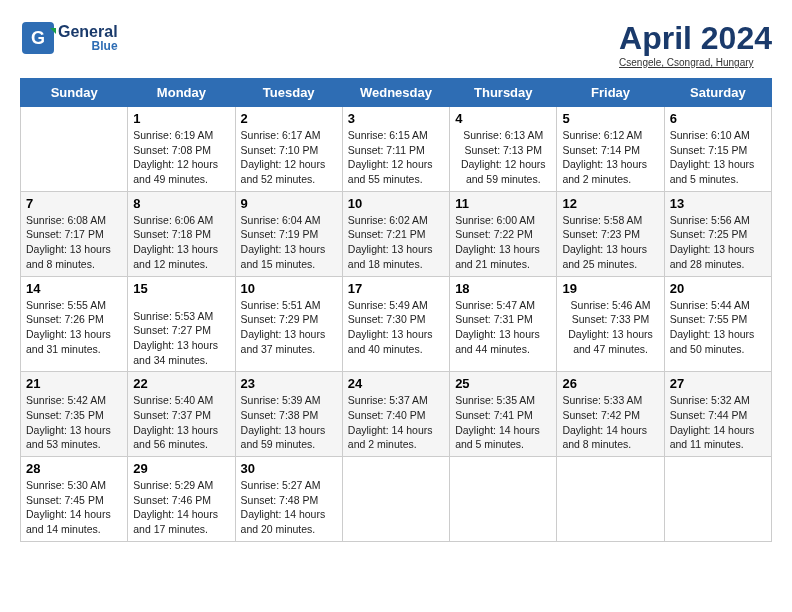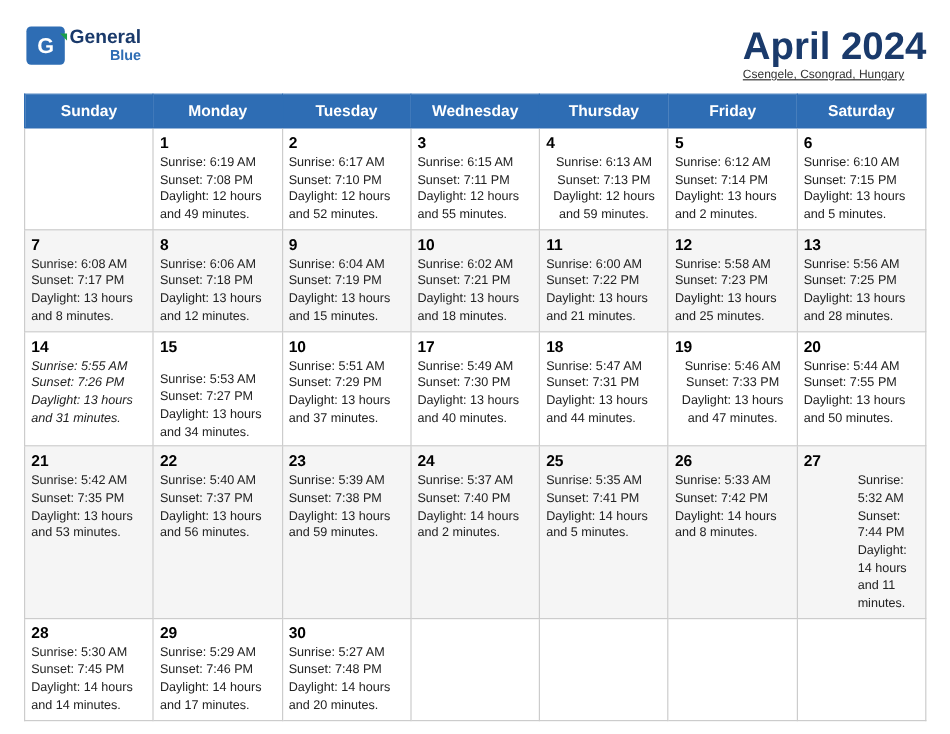--- a/index.html
+++ b/index.html
@@ -204,21 +204,21 @@
           <div class="day-num">13</div>
           <div class="day-info" style="white-space: pre-line;">Sunrise: 5:56 AM
 Sunset: 7:25 PM
 Daylight: 13 hours
 and 28 minutes.</div>
         </td>
       </tr>
       <tr>
         <td>
           <div class="day-num">14</div>
-          <div class="day-info" style="white-space: pre-line; font-style: italic;">Sunrise: 5:55 AM
+          <div class="day-info" style="white-space: pre-line;">Sunrise: 5:55 AM
 Sunset: 7:26 PM
 Daylight: 13 hours
 and 31 minutes.</div>
         </td>
         <td>
           <div class="day-num">15</div>
           <div class="day-info" style="white-space: pre-line; margin-top: 13px;">Sunrise: 5:53 AM
 Sunset: 7:27 PM
 Daylight: 13 hours
 and 34 minutes.</div>
@@ -297,21 +297,21 @@
         </td>
         <td>
           <div class="day-num">26</div>
           <div class="day-info" style="white-space: pre-line;">Sunrise: 5:33 AM
 Sunset: 7:42 PM
 Daylight: 14 hours
 and 8 minutes.</div>
         </td>
         <td>
           <div class="day-num">27</div>
-          <div class="day-info" style="white-space: pre-line; margin-left: 45px;">Sunrise: 5:32 AM
+          <div class="day-info" style="white-space: pre-line;">Sunrise: 5:32 AM
 Sunset: 7:44 PM
 Daylight: 14 hours
 and 11 minutes.</div>
         </td>
       </tr>
       <tr>
         <td>
           <div class="day-num">28</div>
           <div class="day-info" style="white-space: pre-line;">Sunrise: 5:30 AM
 Sunset: 7:45 PM

